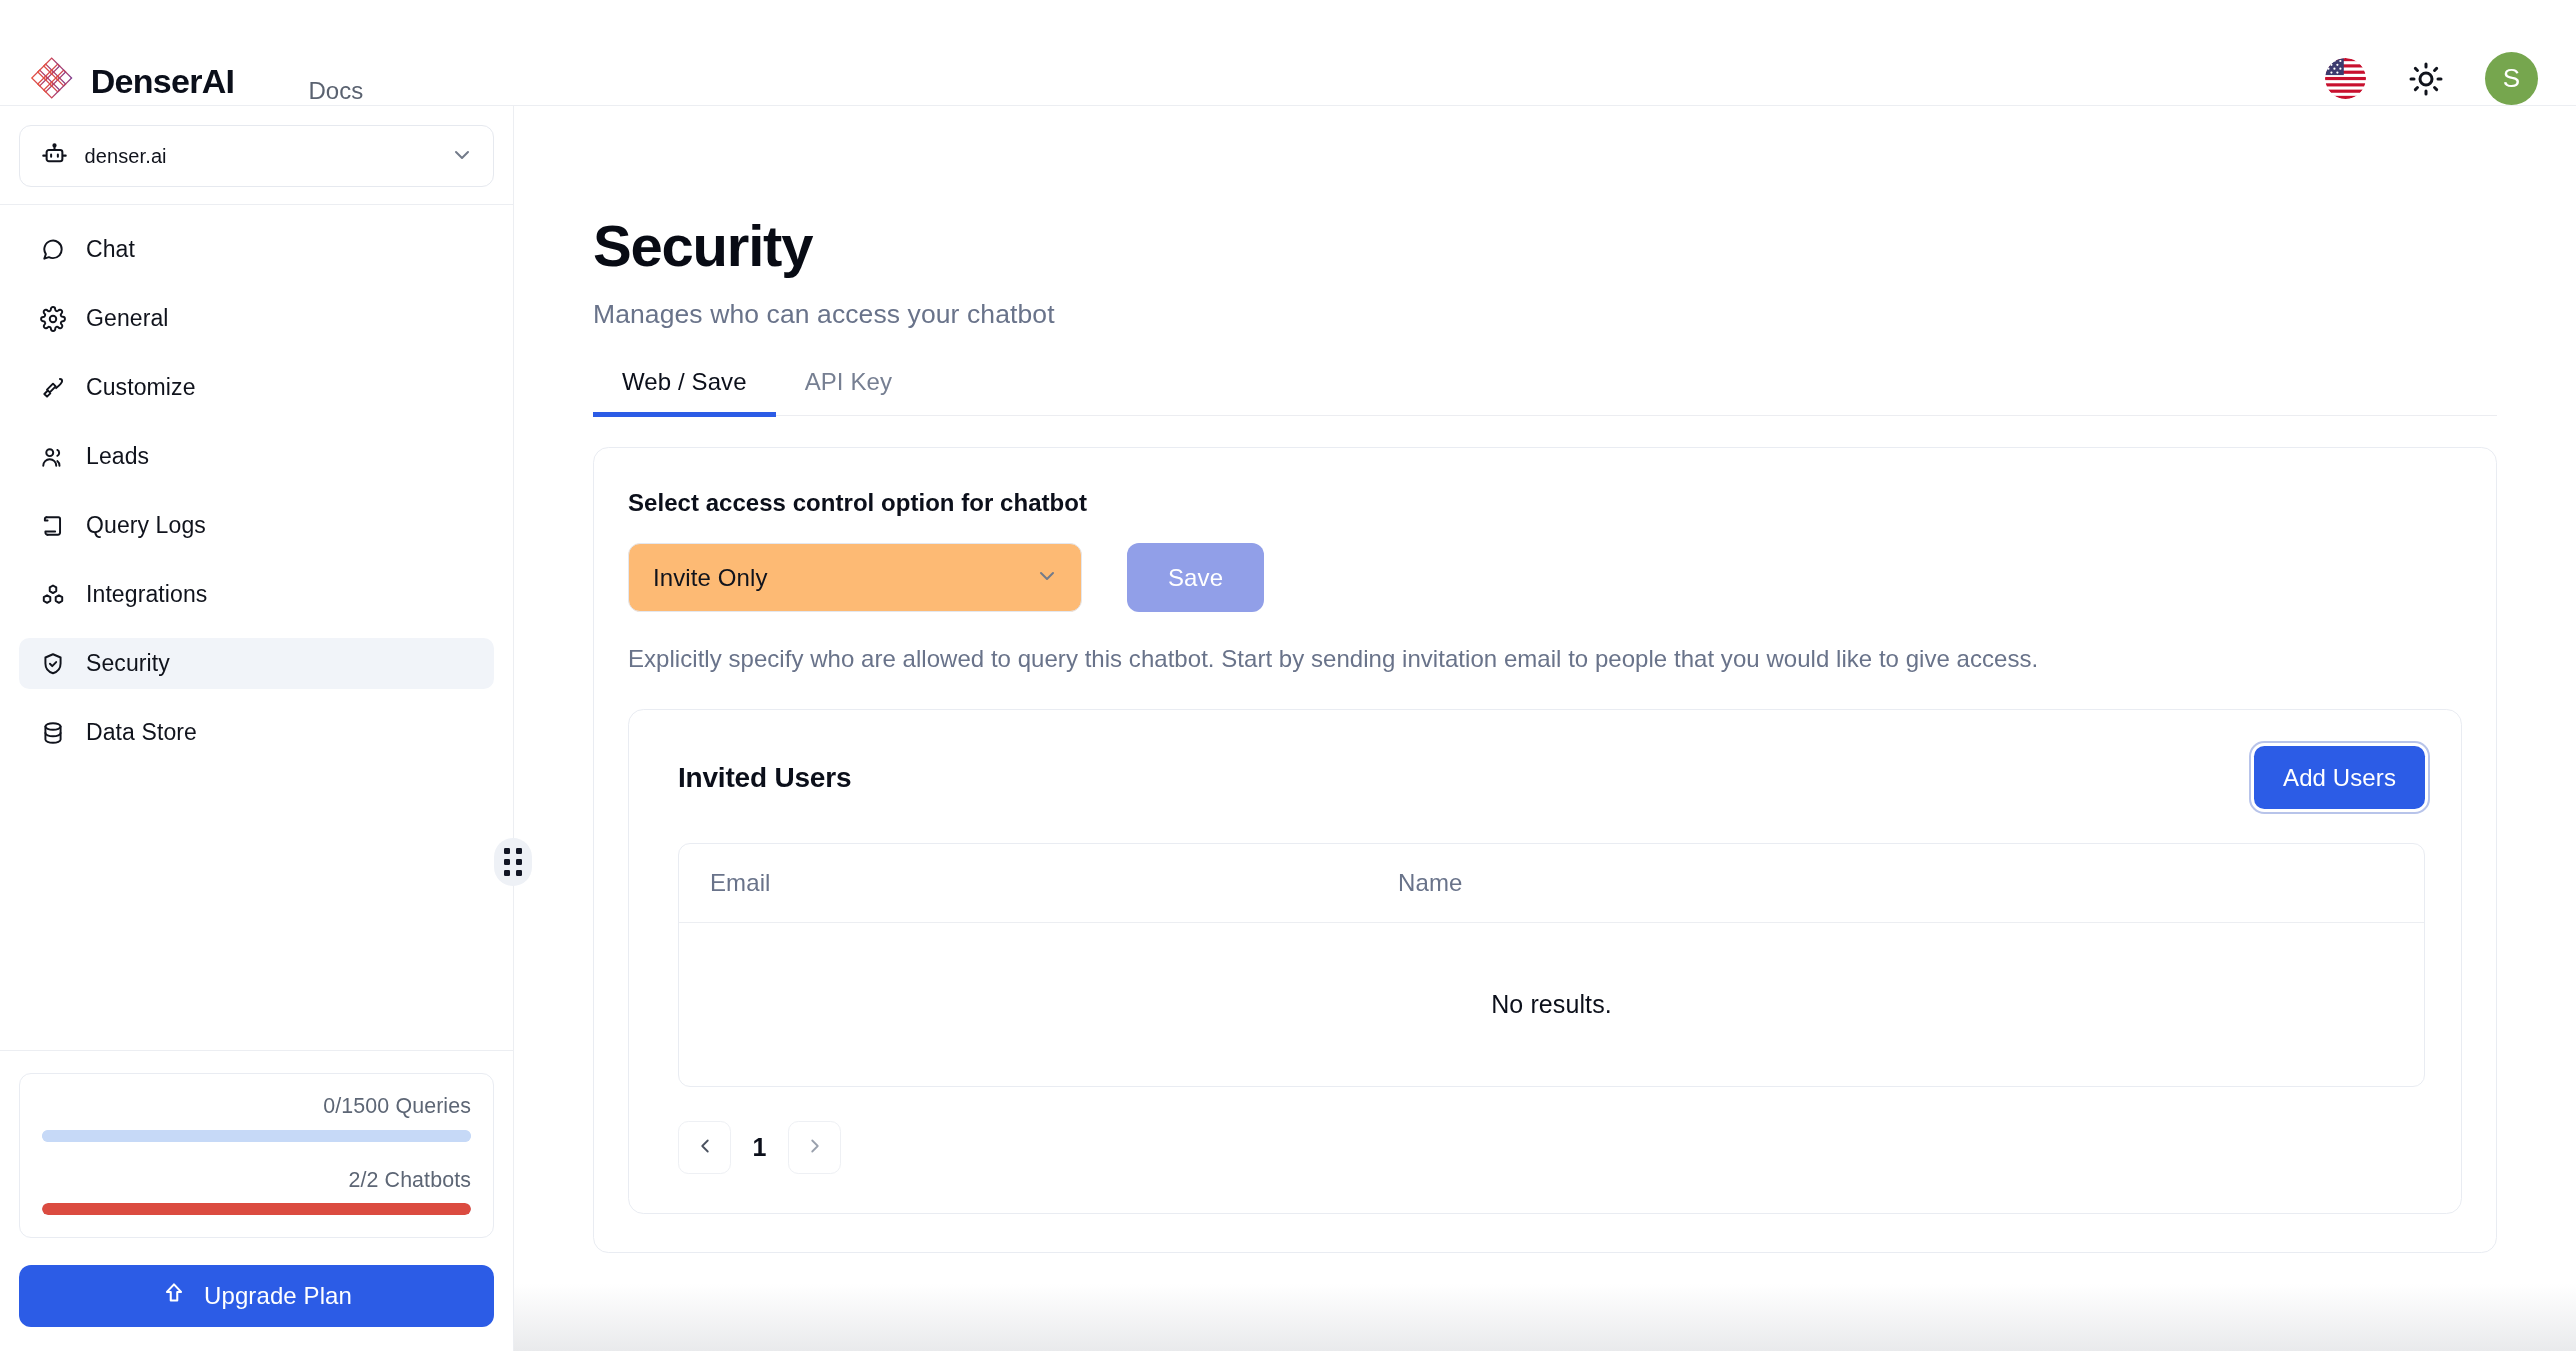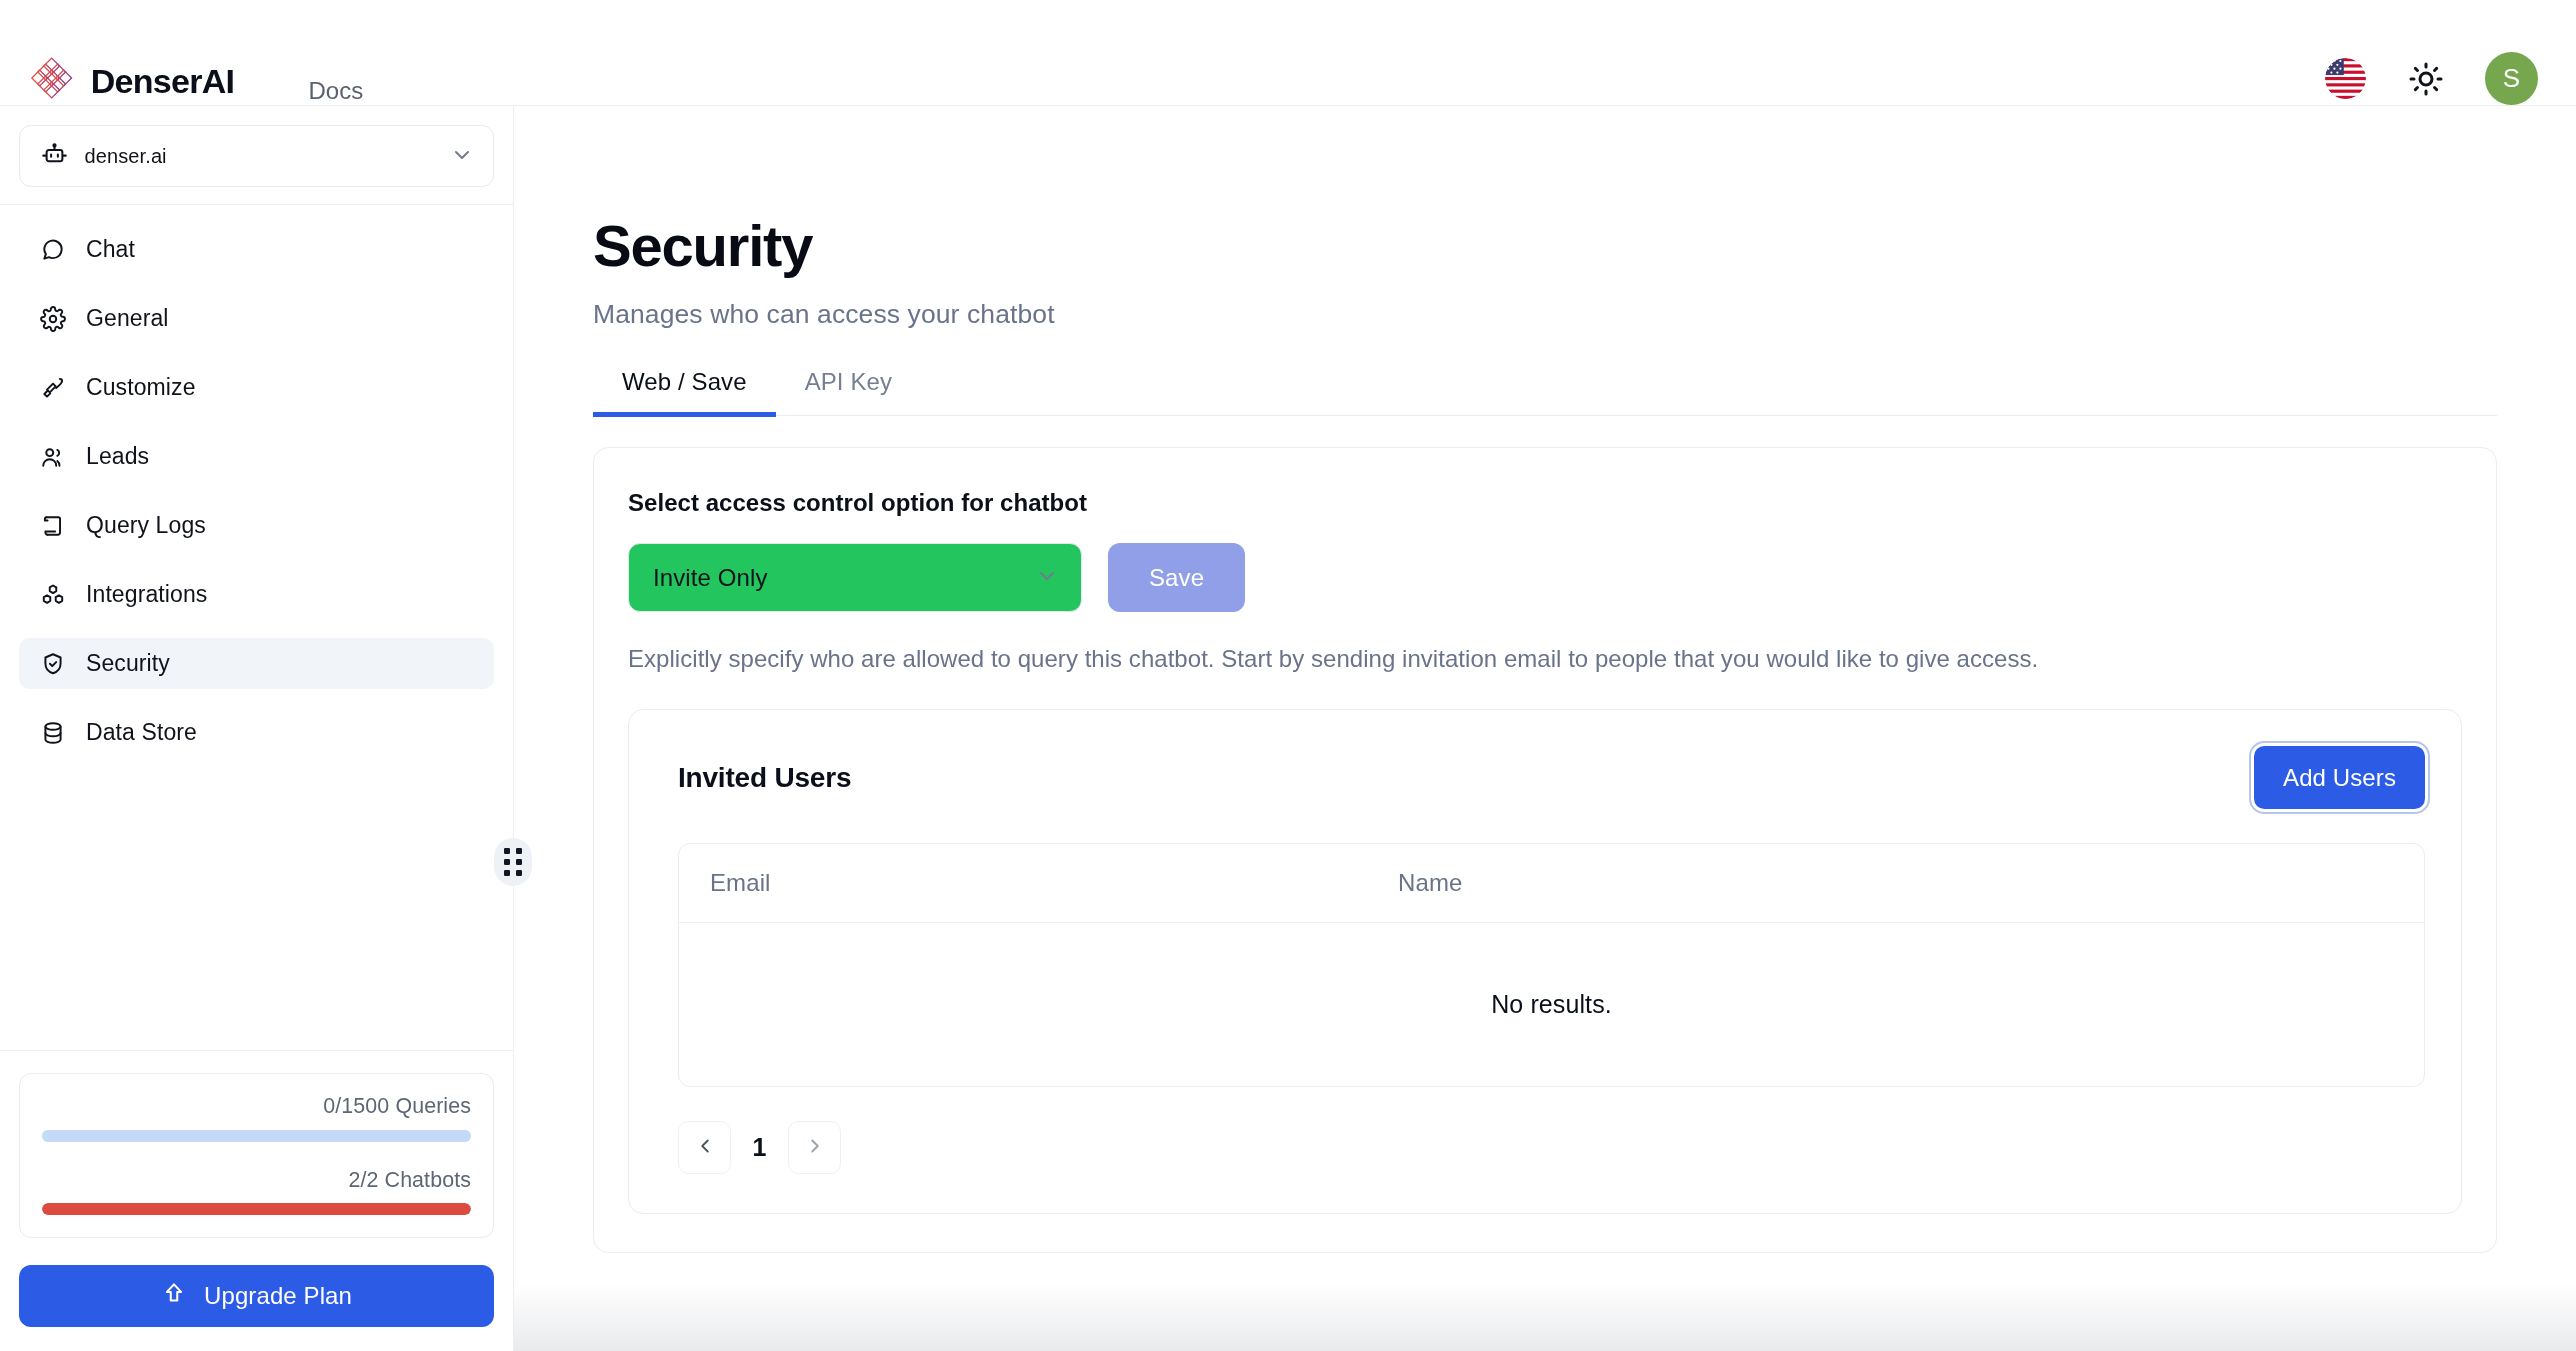--- a/index.html
+++ b/index.html
@@ -125,27 +125,27 @@
   }
 
   .outer-card {
     margin-top: 31px; border: 1.3px solid #e9ecf2; border-radius: 15.4px;
     padding: 41px 34px 38px 34px; max-width: 1978px;
   }
   .field-label { font-size: 24px; font-weight: 600; color: #0b0f1a; letter-spacing: 0.04px; }
   .control-row { display: flex; align-items: center; gap: 26px; margin-top: 26px; }
   .select-box {
     width: 454px; height: 69px; border: 1.3px solid #e4e7ee; border-radius: 12px;
-    display: flex; align-items: center; padding: 0 22px 0 24px; background: #22c55e;
+    display: flex; align-items: center; padding: 0 22px 0 24px; background: #fdba74;
   }
   .select-val { font-size: 24px; color: #10131c; flex: 1; letter-spacing: 0.1px; }
   .save-btn {
     height: 69px; padding: 8px 41px; border-radius: 12px; border: none;
     background: #919fe8; color: #fff; font-size: 24px; font-weight: 500;
-    font-family: inherit; letter-spacing: 0.1px; cursor: pointer;
+    font-family: inherit; letter-spacing: 0.1px; cursor: pointer; margin-left: 19px;
   }
   .help-text { font-size: 24px; color: #69738a; margin-top: 33px; letter-spacing: 0.04px; }
 
   .inner-card {
     margin-top: 36px; border: 1.3px solid #e9ecf2; border-radius: 15.4px;
     padding: 36px 36px 39px 49px;
   }
   .inner-head { display: flex; align-items: center; }
   .inner-title { font-size: 28px; font-weight: 700; color: #0b0f1a; letter-spacing: -0.2px; }
   .add-users-btn {

